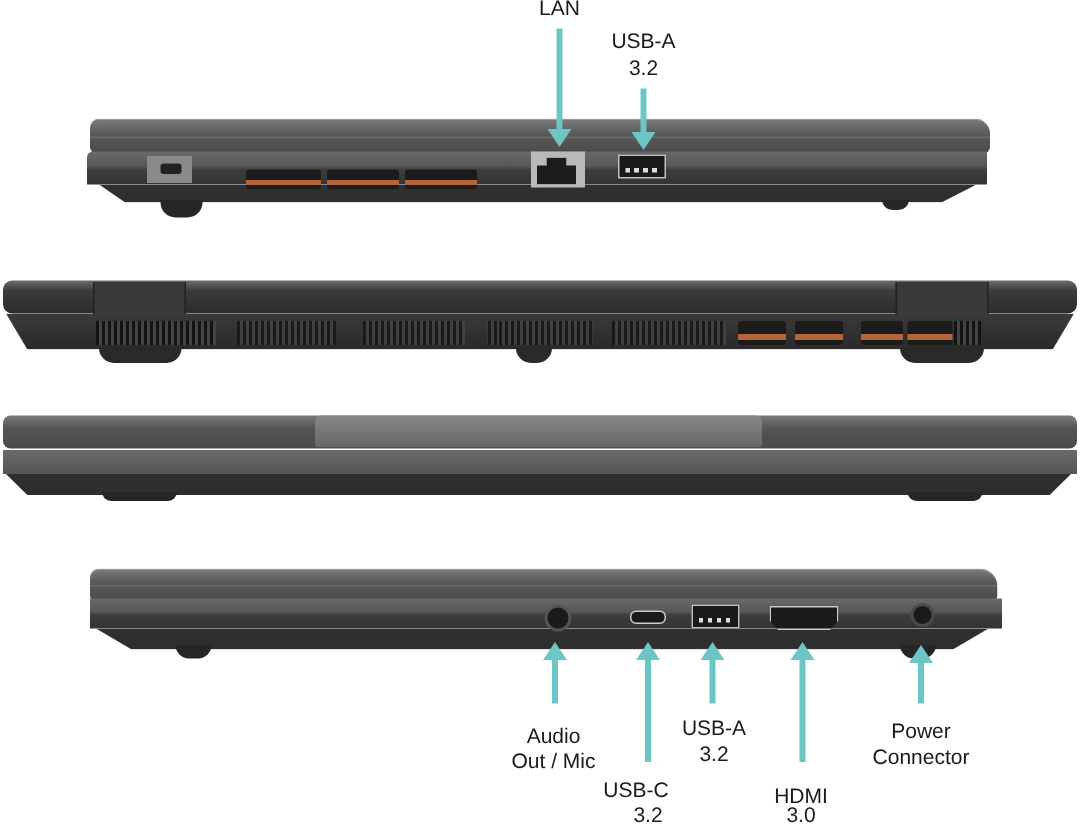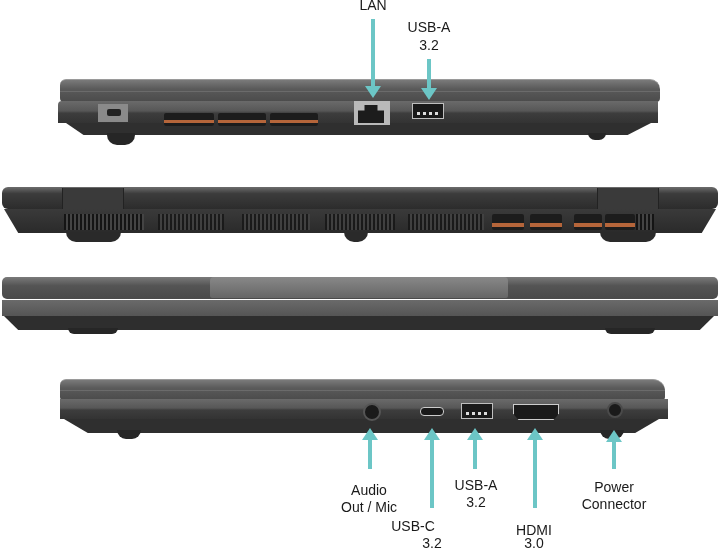--- a/index.html
+++ b/index.html
@@ -141,21 +141,21 @@
 
 <div>
   <div class="arrow-head-up" style="left:362px; top:428px;"></div>
   <div class="arrow-shaft" style="left:368px; top:439px; height:30px;"></div>
   <div class="label" style="left:369px; top:482px;">Audio</div>
   <div class="label" style="left:369px; top:499px;">Out / Mic</div>
 </div>
 <div>
   <div class="arrow-head-up" style="left:424px; top:428px;"></div>
   <div class="arrow-shaft" style="left:430px; top:439px; height:69px;"></div>
-  <div class="label" style="left:413px; top:518px;">USB-C</div>
+  <div class="label" style="left:424px; top:518px;">USB-C</div>
   <div class="label" style="left:432px; top:535px;">3.2</div>
 </div>
 <div>
   <div class="arrow-head-up" style="left:467px; top:428px;"></div>
   <div class="arrow-shaft" style="left:473px; top:439px; height:30px;"></div>
   <div class="label" style="left:476px; top:477px;">USB-A</div>
   <div class="label" style="left:476px; top:494px;">3.2</div>
 </div>
 <div>
   <div class="arrow-head-up" style="left:527px; top:428px;"></div>

